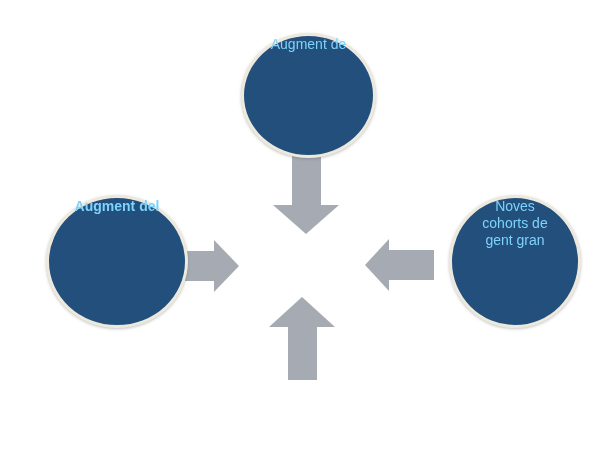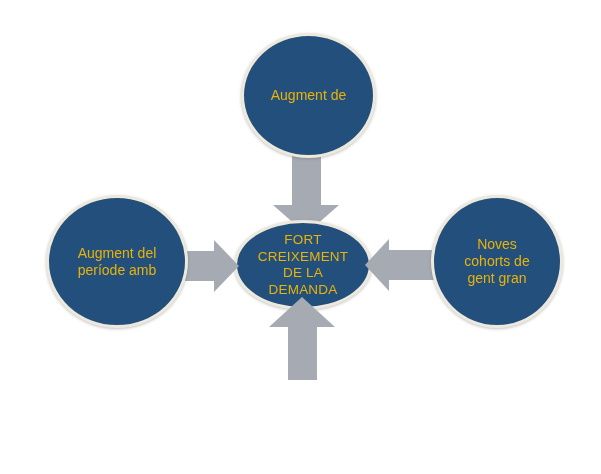--- a/index.html
+++ b/index.html
@@ -16,33 +16,32 @@
   }
 
   
   .node {
     position: absolute;
     border-radius: 50%;
     background: #234F7C;
     border: 3px solid #EDE9DD;
     box-shadow: 0 1px 3px rgba(90,90,90,0.35);
     display: flex;
-    align-items: center;
     justify-content: center;
     text-align: center;
-    color: #eab308;
+    color: #7dd3fc;
     z-index: 2;
     box-sizing: border-box;
   }
   .node .label { font-size: 14px; line-height: 17px; }
   .node .ln { display: block; white-space: nowrap; }
 
   #node-top    { left: 241px; top: 33px;  width: 135px; height: 125px; }
-  #node-left   { left: 46px;  top: 195px; width: 142px; height: 133px; }
-  #node-right  { left: 431px; top: 195px; width: 132px; height: 133px; }
+  #node-left   { left: 46px;  top: 195px; width: 142px; height: 133px; font-weight: bold; }
+  #node-right  { left: 449px; top: 195px; width: 132px; height: 133px; }
   #node-bottom { left: 233px; top: 376px; width: 145px; height: 88px; }
   #node-center { left: 234px; top: 220px; width: 138px; height: 90px; }
   #node-center .label {
     font-size: 13.5px;
     line-height: 16.5px;
     letter-spacing: 0.2px;
   }
 
   
   .shaft { position: absolute; background: #A6AAB2; }
@@ -90,39 +89,30 @@
 
   <div class="node" id="node-top">
     <div class="label">
       <span class="ln">Augment de</span>
     </div>
   </div>
 
   <div class="node" id="node-left">
     <div class="label">
       <span class="ln">Augment del</span>
-      <span class="ln">període amb</span>
     </div>
   </div>
 
   <div class="node" id="node-right">
     <div class="label">
       <span class="ln">Noves</span>
       <span class="ln">cohorts de</span>
       <span class="ln">gent gran</span>
     </div>
   </div>
 
 
-  <div class="node" id="node-center">
-    <div class="label">
-      <span class="ln">FORT</span>
-      <span class="ln">CREIXEMENT</span>
-      <span class="ln">DE LA</span>
-      <span class="ln">DEMANDA</span>
-    </div>
-  </div>
 
   <div class="head z-front" id="arrow-up-head"></div>
   <div class="head z-front" id="arrow-right-head"></div>
   <div class="head z-front" id="arrow-left-head"></div>
 
 </div>
 
 </body></html>

